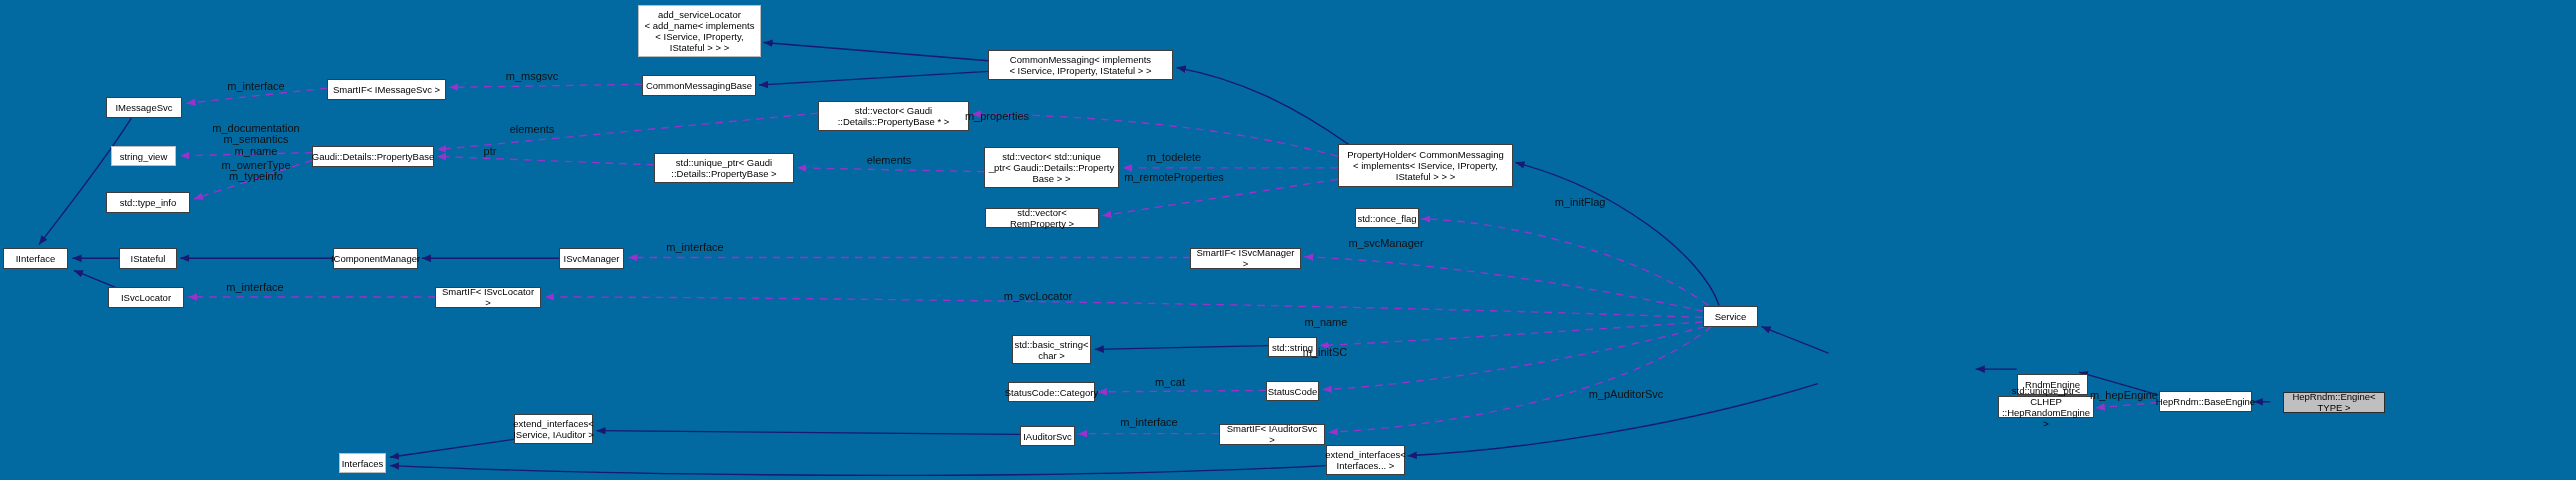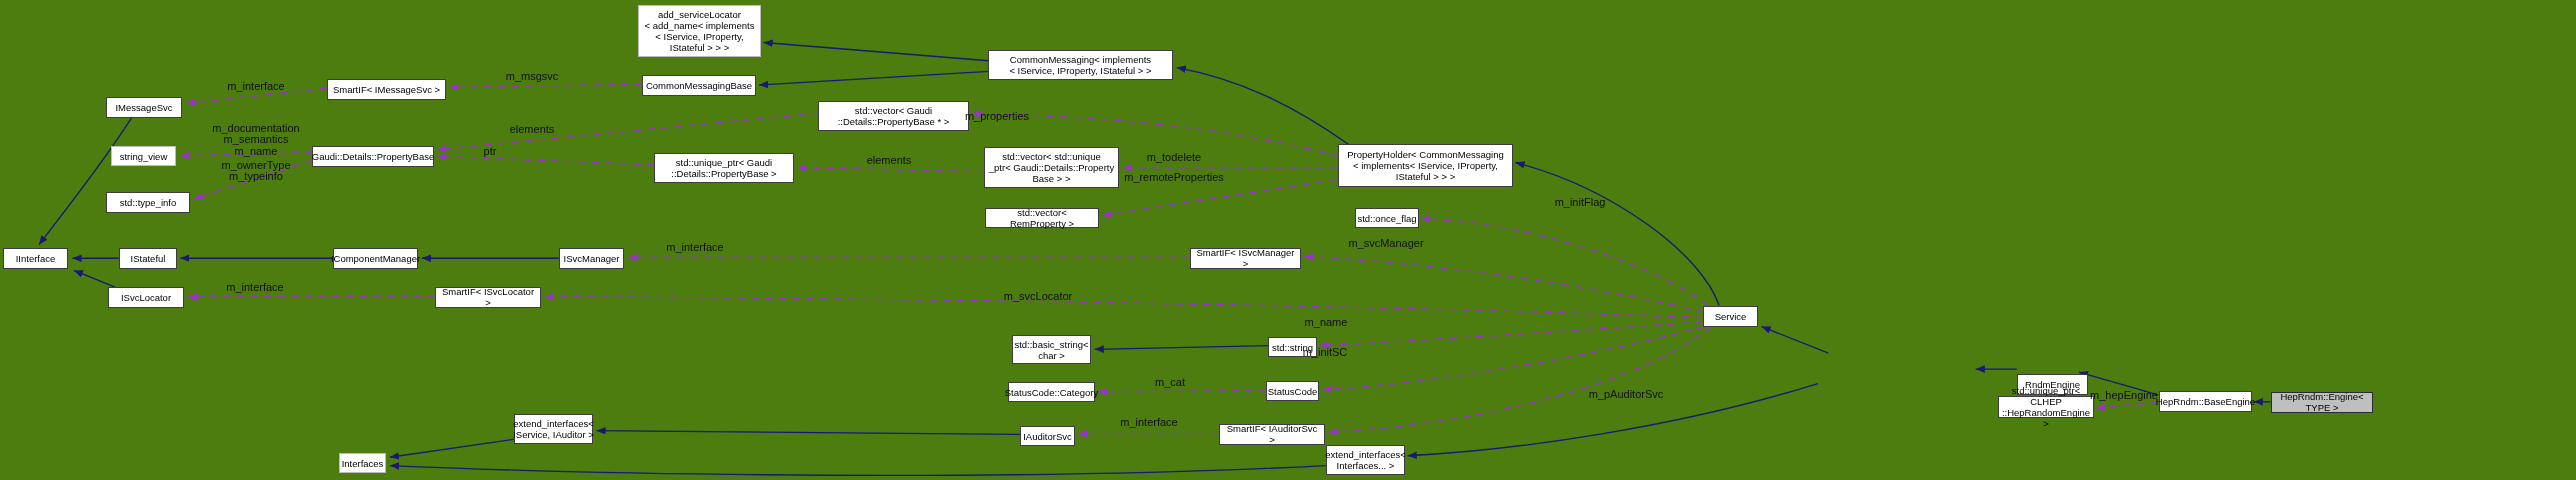--- a/index.html
+++ b/index.html
@@ -1,24 +1,24 @@
 <!DOCTYPE html>
 <html style="font-size:12px"><head>
 <meta charset="utf-8">
 <style>
   html,body{margin:0;padding:0;background:#ffffff;}
-  #canvas{position:relative;width:2576px;height:480px;background:#4d7c0f;overflow:hidden;
+  #canvas{position:relative;width:2576px;height:480px;background:#0369a1;overflow:hidden;
           font-family:"Liberation Sans",sans-serif;}
   #edges{position:absolute;left:0;top:0;width:2576px;height:480px;}
   .node{position:absolute;display:flex;align-items:center;justify-content:center;
         box-sizing:border-box;background:#ffffff;border:1.2px solid #3d3d3d;
         font-size:9.5px;line-height:11px;color:#000;text-align:center;
         white-space:pre-line;padding:0.8px 3px;}
   .node.ext{border:0.9px solid #bdbdbd;}
-  .node.current{background:#bfbfbf;border-color:#2b2b2b;}
+  .node.current{background:#bfbfbf;border-color:#2b2b2b;margin-left:12px;}
   .elabel{position:absolute;transform:translate(-50%,-50%);font-size:11px;
           color:#101010;white-space:nowrap;}
 </style>
 </head>
 <body>
 
 <div id="canvas">
 
   <svg id="edges" viewBox="0 0 3389 632" xmlns="http://www.w3.org/2000/svg">
     <defs>

